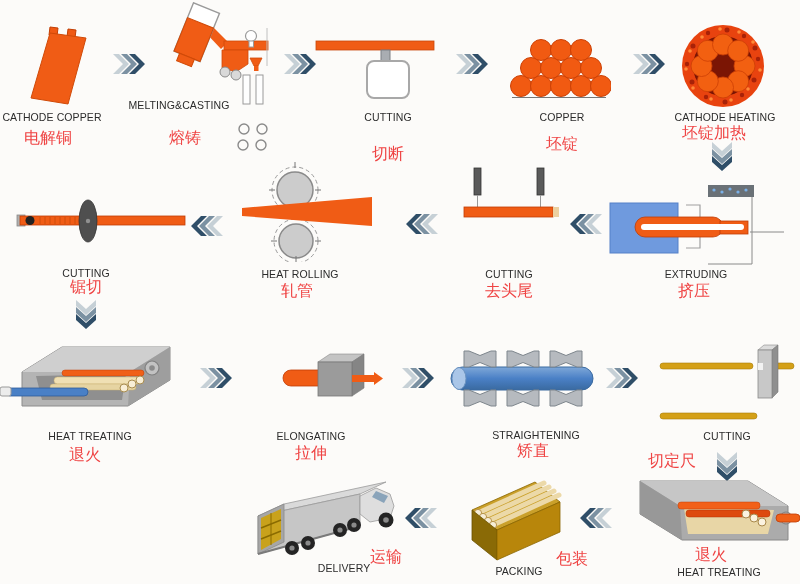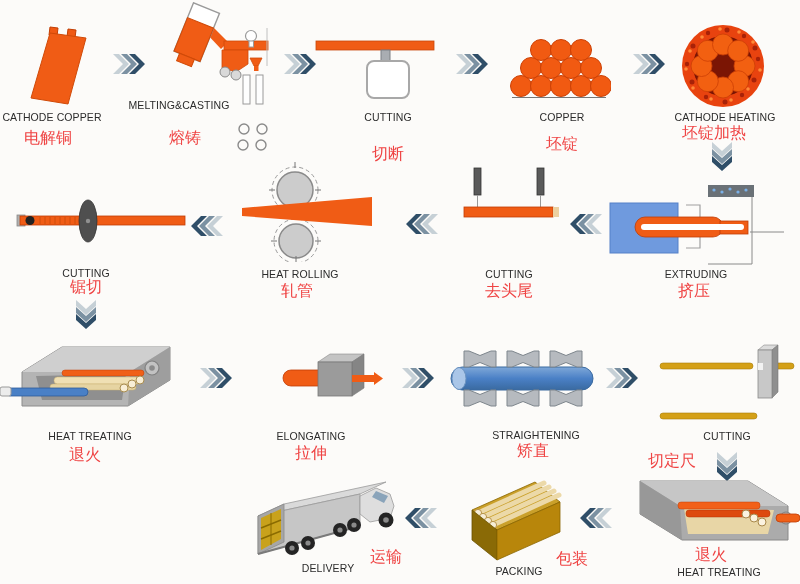--- a/index.html
+++ b/index.html
@@ -415,16 +415,16 @@
 <div class="zh" style="left:311px;top:445px">拉伸</div>
 <div class="en" style="left:536px;top:430px">STRAIGHTENING</div>
 <div class="zh" style="left:533px;top:443px">矫直</div>
 <div class="en" style="left:727px;top:431px">CUTTING</div>
 <div class="zh" style="left:672px;top:453px">切定尺</div>
 
 <div class="zh" style="left:711px;top:547px">退火</div>
 <div class="en" style="left:719px;top:567px">HEAT TREATING</div>
 <div class="en" style="left:519px;top:566px">PACKING</div>
 <div class="zh" style="left:572px;top:551px">包装</div>
-<div class="en" style="left:328px;top:563px">DELIVERY</div>
+<div class="en" style="left:344px;top:563px">DELIVERY</div>
 <div class="zh" style="left:386px;top:549px">运输</div>
 
 </div>
 
 </body></html>

